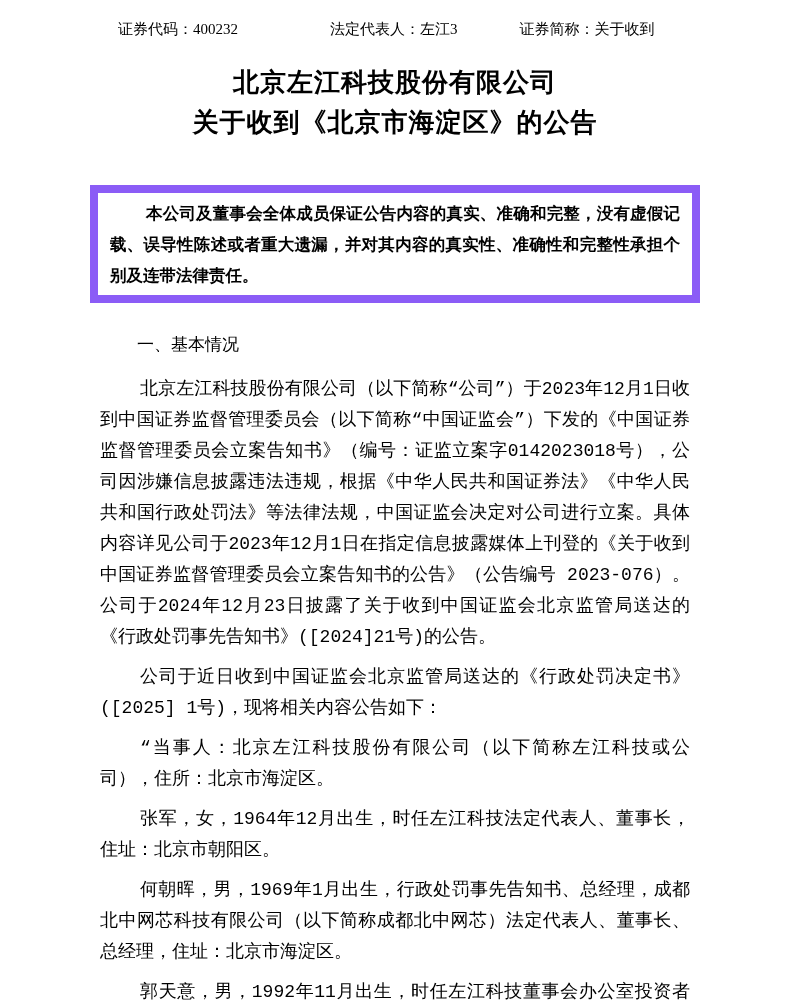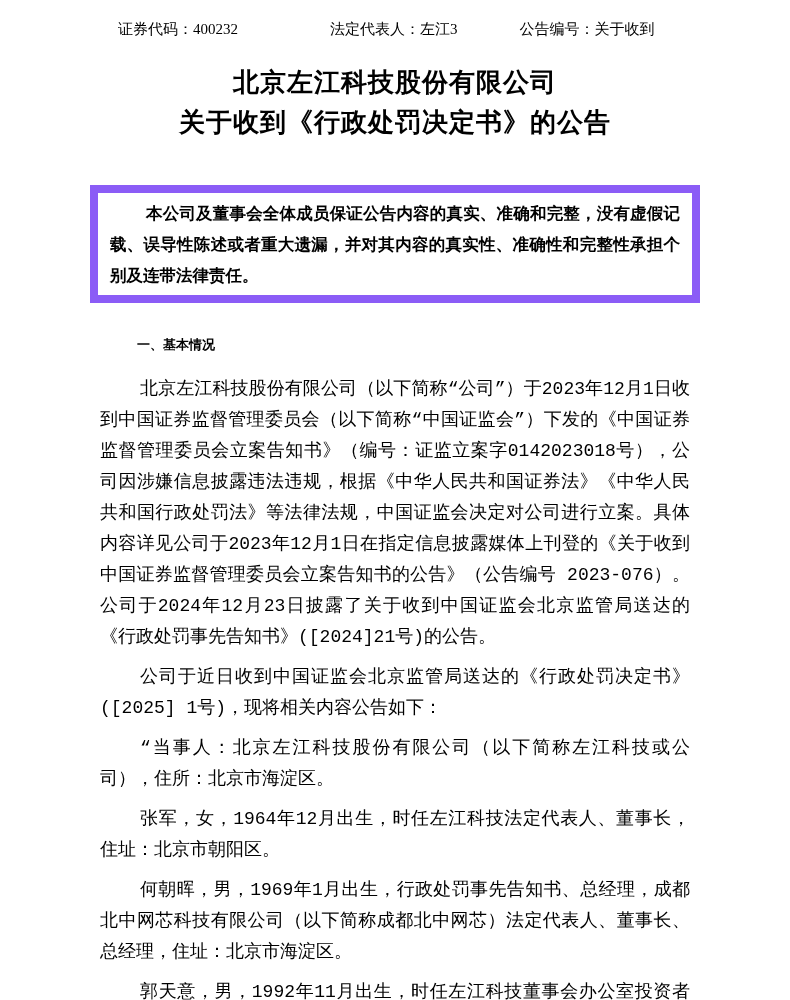--- a/index.html
+++ b/index.html
@@ -50,22 +50,22 @@
   .disclaimer-box p {
     margin: 0;
     font-size: 16.5px;
     font-weight: bold;
     line-height: 31px;
     text-indent: 36px;
     text-align: justify;
   }
   .section-heading {
     margin: 32px 0 0 0;
-    font-size: 13px;
-    font-weight: bold;
+    font-size: 17px;
+    font-weight: normal;
     line-height: 20px;
     text-indent: 37px;
   }
   .body-para {
     margin: 19px 0 0 0;
     font-size: 18px;
     line-height: 31px;
     text-indent: 40px;
     text-align: justify;
     font-family: Liberation Mono, monospace;
@@ -75,25 +75,25 @@
   }
 </style>
 </head>
 <body>
 
 <div class="page">
 
   <div class="doc-header">
     <span class="hdr-item-1"><span>证券代码：</span><span>400232</span></span>
     <span class="hdr-item-2"><span>法定代表人：</span><span>左江3</span></span>
-    <span class="hdr-item-3"><span>公告编号：</span><span>关于收到</span></span>
+    <span class="hdr-item-3"><span>证券简称：</span><span>关于收到</span></span>
   </div>
 
   <h1 class="doc-title">北京左江科技股份有限公司</h1>
-  <h1 class="doc-title second">关于收到《行政处罚决定书》的公告</h1>
+  <h1 class="doc-title second">关于收到《北京市海淀区》的公告</h1>
 
   <div class="disclaimer-box">
     <p>本公司及董事会全体成员保证公告内容的真实、准确和完整，没有虚假记载、误导性陈述或者重大遗漏，并对其内容的真实性、准确性和完整性承担个别及连带法律责任。</p>
   </div>
 
   <h2 class="section-heading">一、基本情况</h2>
 
   <p class="body-para">北京左江科技股份有限公司（以下简称“公司”）于2023年12月1日收到中国证券监督管理委员会（以下简称“中国证监会”）下发的《中国证券监督管理委员会立案告知书》（编号：证监立案字0142023018号），公司因涉嫌信息披露违法违规，根据《中华人民共和国证券法》《中华人民共和国行政处罚法》等法律法规，中国证监会决定对公司进行立案。具体内容详见公司于2023年12月1日在指定信息披露媒体上刊登的《关于收到中国证券监督管理委员会立案告知书的公告》（公告编号 2023-076）。公司于2024年12月23日披露了关于收到中国证监会北京监管局送达的《行政处罚事先告知书》([2024]21号)的公告。</p>
   <p class="body-para">公司于近日收到中国证监会北京监管局送达的《行政处罚决定书》([2025] 1号)，现将相关内容公告如下：</p>
   <p class="body-para">“当事人：北京左江科技股份有限公司（以下简称左江科技或公司），住所：北京市海淀区。</p>

